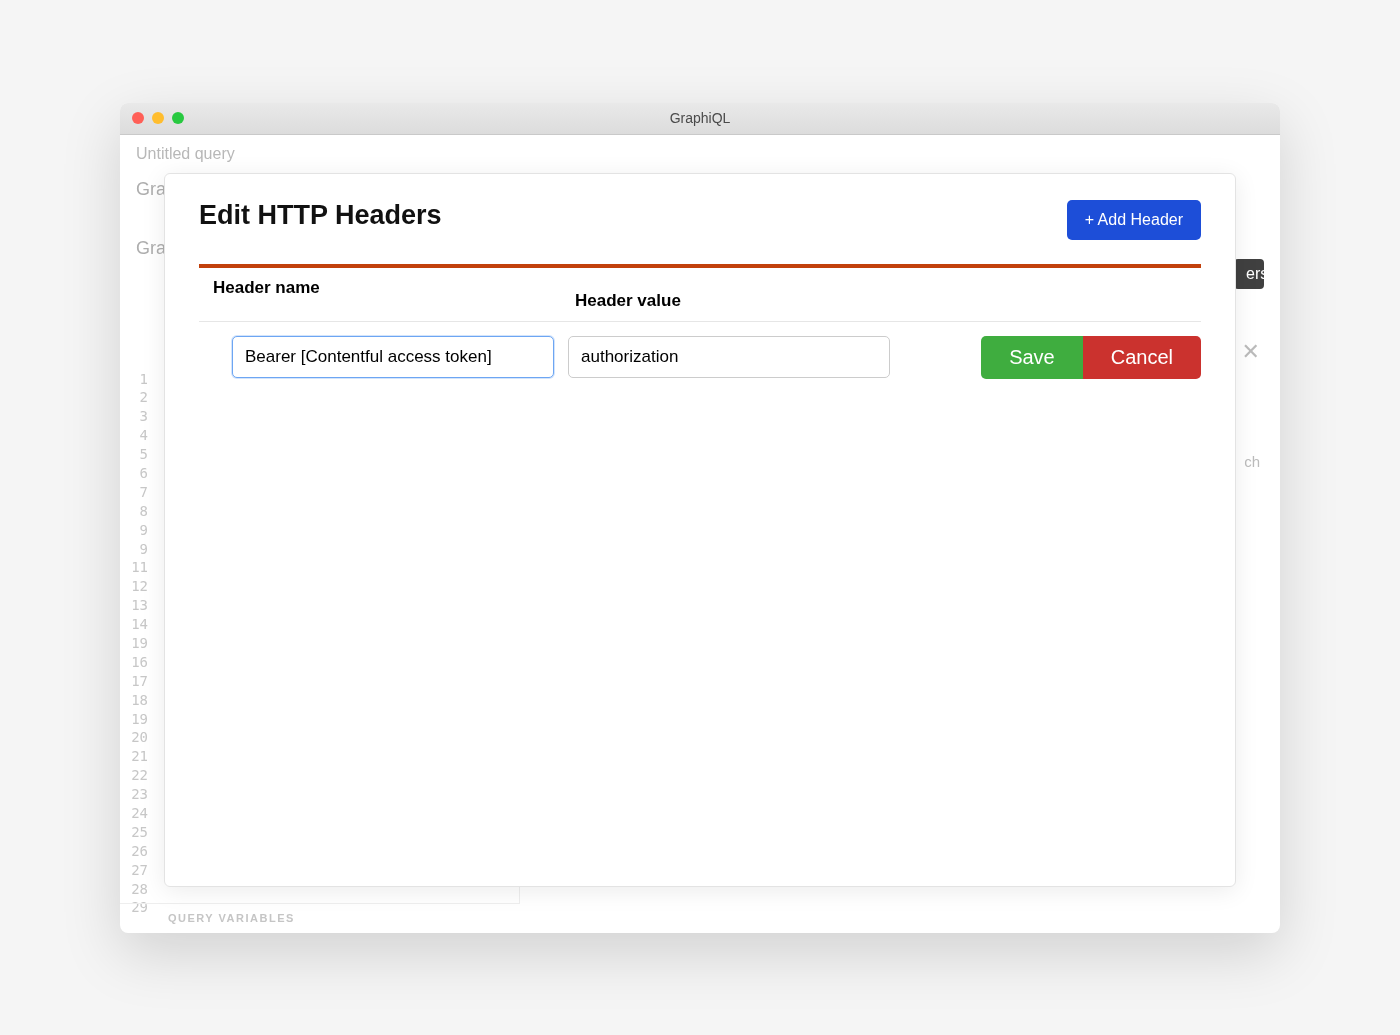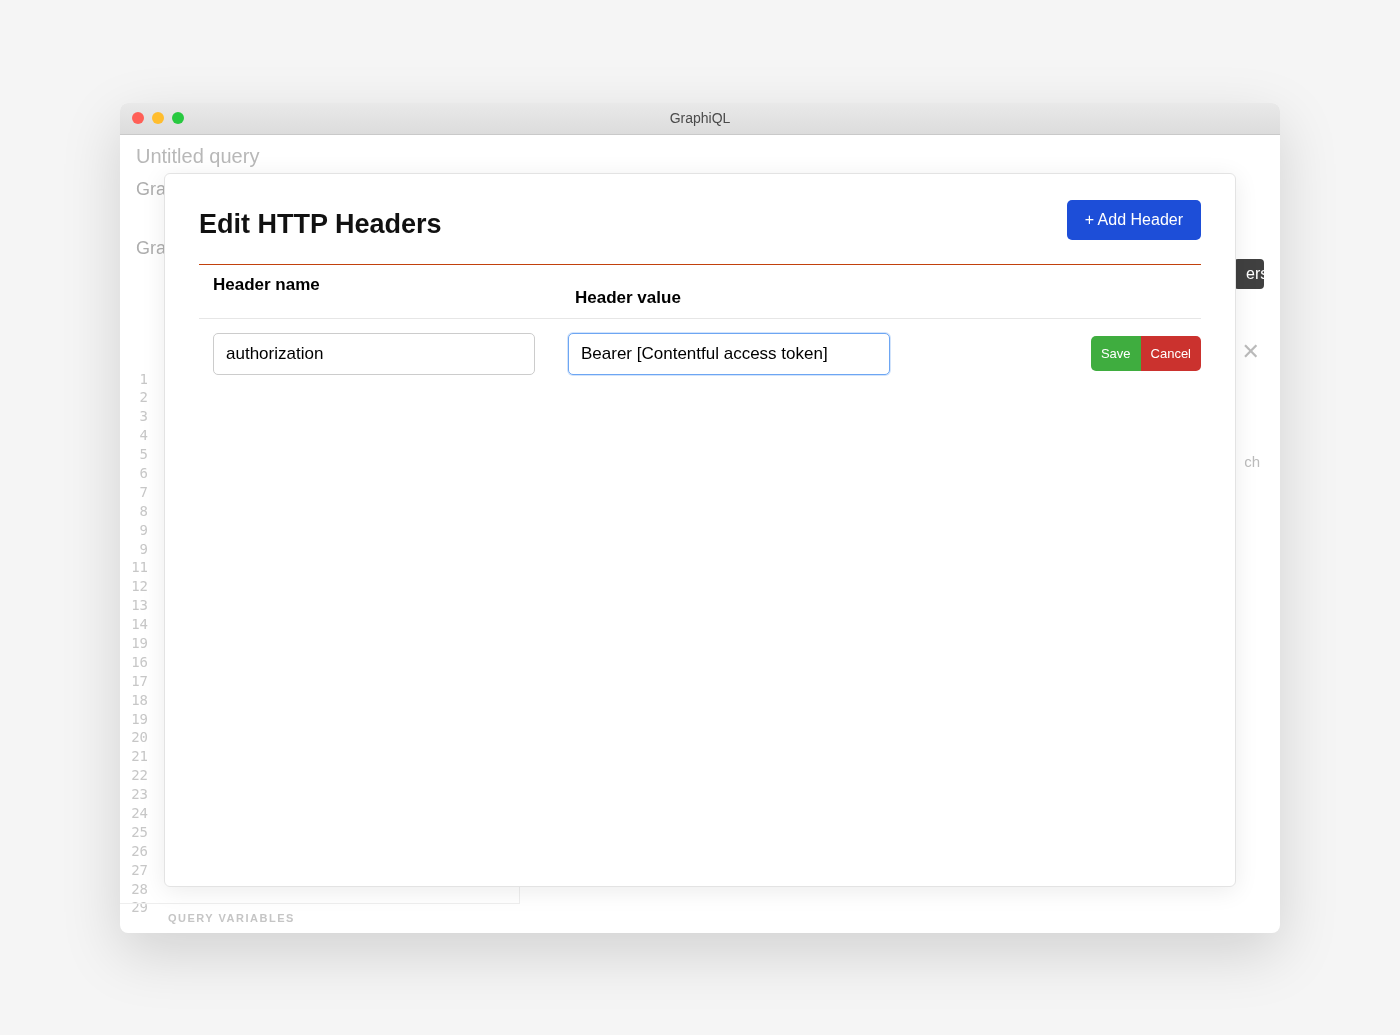--- a/index.html
+++ b/index.html
@@ -50,21 +50,21 @@
       position: absolute;
       left: 50%;
       transform: translateX(-50%);
       font-size: 14px;
       color: #4a4a4a;
       font-weight: 500;
     }
     .query-title {
       padding: 10px 16px 8px 16px;
       color: #b8b8b8;
-      font-size: 20px;
+      font-size: 16px;
     }
     .background-layer {
       position: absolute;
       top: 60px;
       left: 0; right: 0; bottom: 0;
     }
     .bg-row1 {
       padding: 16px 16px 10px 16px;
       color: #aeaeae;
       font-size: 18px;
@@ -138,40 +138,40 @@
       bottom: 46px;
       background: #fff;
       border: 1px solid #e3e3e3;
       border-radius: 6px;
       box-shadow: 0 4px 25px rgba(0,0,0,0.08);
       padding: 26px 34px;
     }
     .modal-header {
       display: flex;
       justify-content: space-between;
-      align-items: flex-end;
+      align-items: flex-start;
       margin-bottom: 24px;
     }
     .modal-title {
       font-size: 27px;
       font-weight: 700;
       color: #111;
     }
     .add-header-btn {
       background: #1d4ed8;
       color: #fff;
       border: none;
       padding: 11px 18px;
       border-radius: 5px;
       font-size: 16px;
       cursor: pointer;
     }
     .headers-table-head {
       display: flex;
-      border-top: 1px solid #c2410c;
+      border-top: 4px solid #c2410c;
       border-bottom: 1px solid #e6e6e6;
       padding: 10px 0;
     }
     .col-name {
       width: 370px;
       padding-left: 14px;
       font-size: 17px;
       font-weight: 600;
     }
     .col-value {
@@ -206,22 +206,22 @@
     }
     .row-actions {
       margin-left: auto;
       display: flex;
       border-radius: 5px;
       overflow: hidden;
     }
     .btn {
       border: none;
       color: #fff;
-      padding: 10px 10px;
-      font-size: 13px;
+      padding: 10px 28px;
+      font-size: 20px;
       cursor: pointer;
     }
     .btn-save { background: #3fad3f; }
     .btn-cancel { background: #cb322e; }
     .right-col {
       position: absolute;
       right: 16px;
       top: 96px;
       display: flex;
       flex-direction: column;
@@ -294,21 +294,21 @@
   <div class="modal">
     <div class="modal-header">
       <div class="modal-title">Edit HTTP Headers</div>
       <button class="add-header-btn">+ Add Header</button>
     </div>
     <div class="headers-table-head">
       <div class="col-name">Header name</div>
       <div class="col-value">Header value</div>
     </div>
     <div class="headers-row">
+      <input class="input input-value" type="text" value="Bearer [Contentful access token]" style="">
       <input class="input input-name" type="text" value="authorization" style="">
-      <input class="input input-value" type="text" value="Bearer [Contentful access token]" style="">
       <div class="row-actions">
         <button class="btn btn-save">Save</button>
         <button class="btn btn-cancel">Cancel</button>
       </div>
     </div>
   </div>
 </div>
 
 </body></html>

